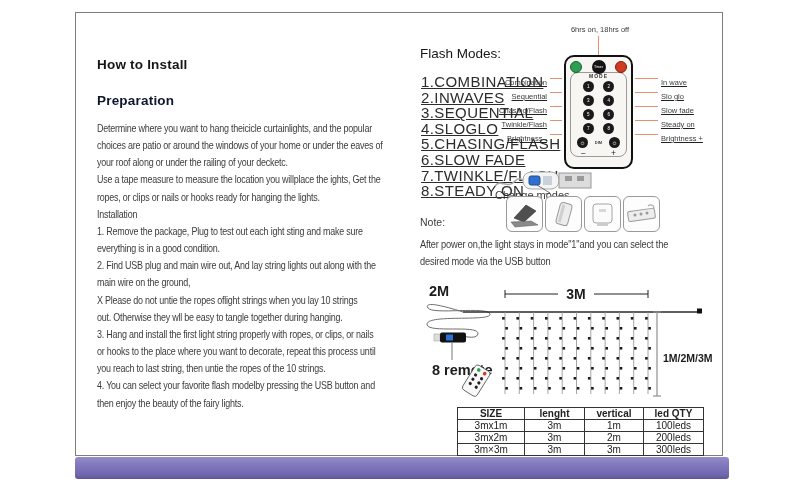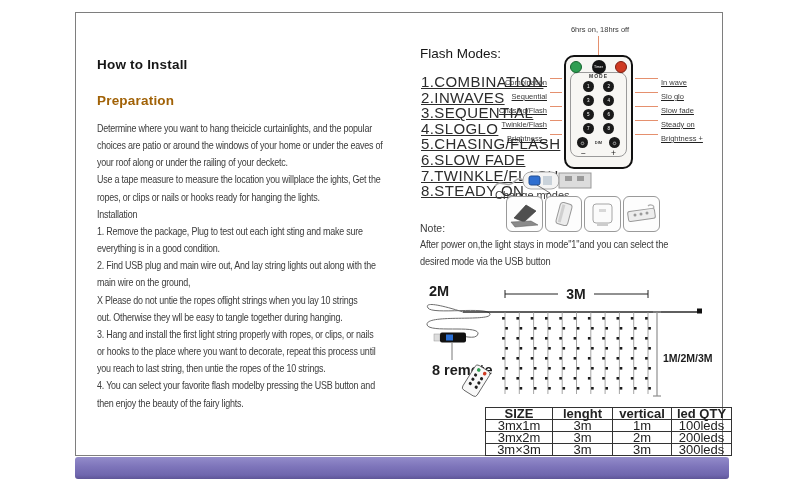--- a/index.html
+++ b/index.html
@@ -7,21 +7,21 @@
           font-family:"Liberation Sans",sans-serif;color:#222;}
 
   
   .page{position:absolute;left:75px;top:12px;width:648px;height:444px;
         border:1px solid #7e7e7e;background:#fff;box-sizing:border-box;}
   .purple-bar{position:absolute;left:75px;top:457px;width:654px;height:22px;border-radius:3px;
         background:linear-gradient(180deg,#938cca 0%,#7d74ba 45%,#6f66ae 82%,#5e5597 100%);}
 
   
   .h-main{position:absolute;left:97px;top:57px;font-size:13.5px;font-weight:bold;color:#161616;letter-spacing:.2px;}
-  .h-prep{position:absolute;left:97px;top:93px;font-size:13.5px;font-weight:bold;color:#a16207;letter-spacing:.2px;}
+  .h-prep{position:absolute;left:97px;top:93px;font-size:13.5px;font-weight:bold;color:#0f172a;letter-spacing:.2px;}
   .body-text{position:absolute;left:97px;top:120px;font-size:10.4px;letter-spacing:-0.25px;
              line-height:17.15px;color:#3c3c3c;transform:scaleX(0.86);transform-origin:left top;white-space:nowrap;}
 
   
   .h-flash{position:absolute;left:420px;top:46px;font-size:13.5px;font-weight:normal;color:#161616;}
   .flash-list{position:absolute;left:421px;top:74px;font-size:15px;letter-spacing:.4px;
               line-height:15.6px;color:#2c2c2c;white-space:nowrap;text-decoration:underline;}
 
   
   .remote{position:absolute;left:564px;top:55px;width:69px;height:114px;border:2px solid #111;
@@ -56,33 +56,33 @@
   .timer-callout{position:absolute;left:552px;top:25px;width:96px;text-align:center;font-size:7.5px;color:#3a3a3a;}
   .timer-line{position:absolute;left:598px;top:36px;width:1px;height:20px;background:#e5906e;}
 
   
   .usb-svg{position:absolute;left:493px;top:160px;}
   .cm-label{position:absolute;left:495px;top:189px;font-size:11px;color:#3a3a3a;}
   .tiles{position:absolute;left:506px;top:196px;display:flex;gap:2px;}
   .tile{width:37px;height:36px;border:1px solid #9a9a9a;border-radius:6px;background:#fdfdfd;box-sizing:border-box;}
 
   
-  .note-title{position:absolute;left:420px;top:222px;font-size:10.5px;color:#3c3c3c;}
+  .note-title{position:absolute;left:420px;top:216px;font-size:10.5px;color:#3c3c3c;}
   .note-lines{position:absolute;left:420px;top:237px;font-size:10.3px;letter-spacing:-0.2px;line-height:16.5px;
               color:#3c3c3c;transform:scaleX(0.9);transform-origin:left top;white-space:nowrap;}
 
   
   .h-diagram{position:absolute;left:420px;top:266px;font-size:13.5px;font-weight:bold;color:#161616;}
   .diagram-svg{position:absolute;left:418px;top:282px;}
   .dg-big{font:bold 14px "Liberation Sans",sans-serif;fill:#1c1c1c;}
   .dg-mid{font:bold 14.5px "Liberation Sans",sans-serif;fill:#1c1c1c;}
   .dg-small{font:bold 10.5px "Liberation Sans",sans-serif;fill:#1c1c1c;}
 
   
-  .spec-table{position:absolute;left:457px;top:407px;border-collapse:collapse;font-size:13px;color:#222;margin-left:28px;}
+  .spec-table{position:absolute;left:457px;top:407px;border-collapse:collapse;font-size:10px;color:#222;}
   .spec-table th,.spec-table td{border:1px solid #333;text-align:center;padding:0 2px;height:11px;line-height:11px;font-weight:normal;}
   .spec-table th{font-weight:bold;}
   .spec-table th:nth-child(1){width:62px;} .spec-table th:nth-child(2){width:55px;}
   .spec-table th:nth-child(3){width:54px;} .spec-table th:nth-child(4){width:55px;}
 </style>
 </head>
 <body>
 
 <div class="canvas">
 

